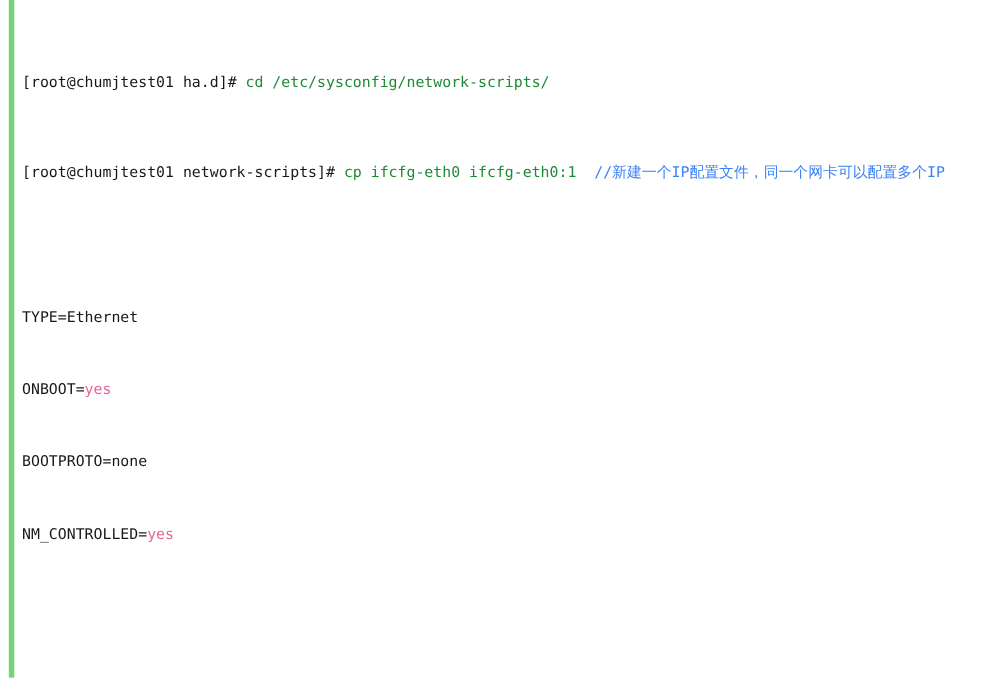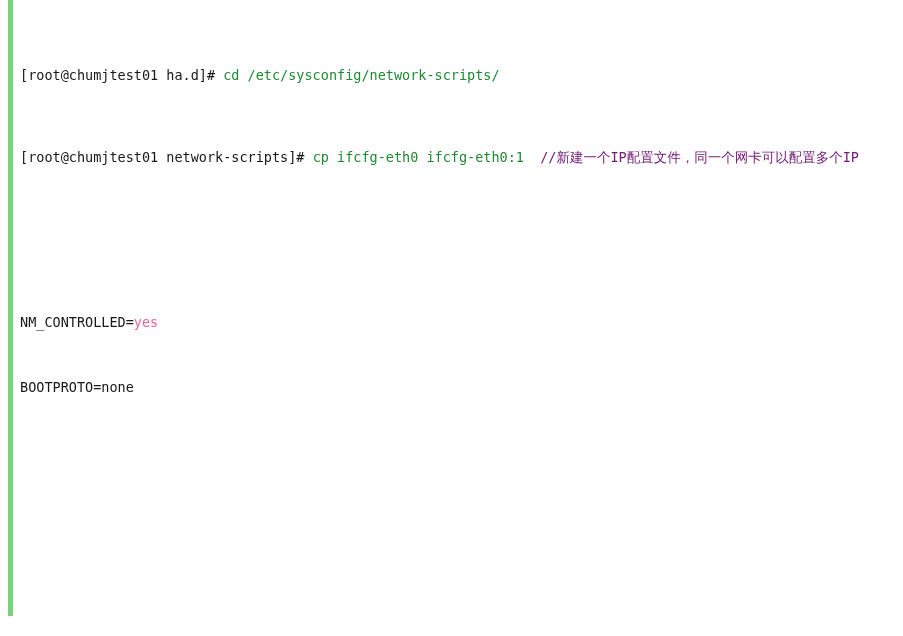--- a/index.html
+++ b/index.html
@@ -48,21 +48,21 @@
   .line {
     white-space: pre;
     height: 16.45px;
     font-size: 13.5px;
     line-height: 16.45px;
   }
 
   
   .t-plain    { color: #16181a; }
   .t-cmd      { color: #1f8a34; }
-  .t-comment  { color: #701a75; }
+  .t-comment  { color: #3b82f6; }
   .t-val      { color: #e8639b; }
 </style>
 </head>
 <body>
 
 <div id="terminal">
 
   <div id="quote-bar"></div>
 
   <div id="console-output">
@@ -70,25 +70,27 @@
     
     <div class="line"><span class="t-plain">[root@chumjtest01 ha.d]#</span><span class="t-plain"> </span><span class="t-cmd">cd /etc/sysconfig/network-scripts/</span></div>
 
     
     <div class="line"><span class="t-plain">[root@chumjtest01 network-scripts]#</span><span class="t-plain"> </span><span class="t-cmd">cp ifcfg-eth0 ifcfg-eth0:1</span><span class="t-plain">  </span><span class="t-comment">//新建一个IP配置文件，同一个网卡可以配置多个IP</span></div>
 
     
 
     
 
+    <div class="line"><span class="t-plain">TYPE=</span><span class="t-plain">Ethernet</span></div>
 
+    <div class="line"><span class="t-plain">ONBOOT=</span><span class="t-val">yes</span></div>
+
+    <div class="line"><span class="t-plain">BOOTPROTO=</span><span class="t-plain">none</span></div>
 
     <div class="line"><span class="t-plain">NM_CONTROLLED=</span><span class="t-val">yes</span></div>
-
-    <div class="line"><span class="t-plain">BOOTPROTO=</span><span class="t-plain">none</span></div>
 
     
 
     
 
     
 
     
 
     

